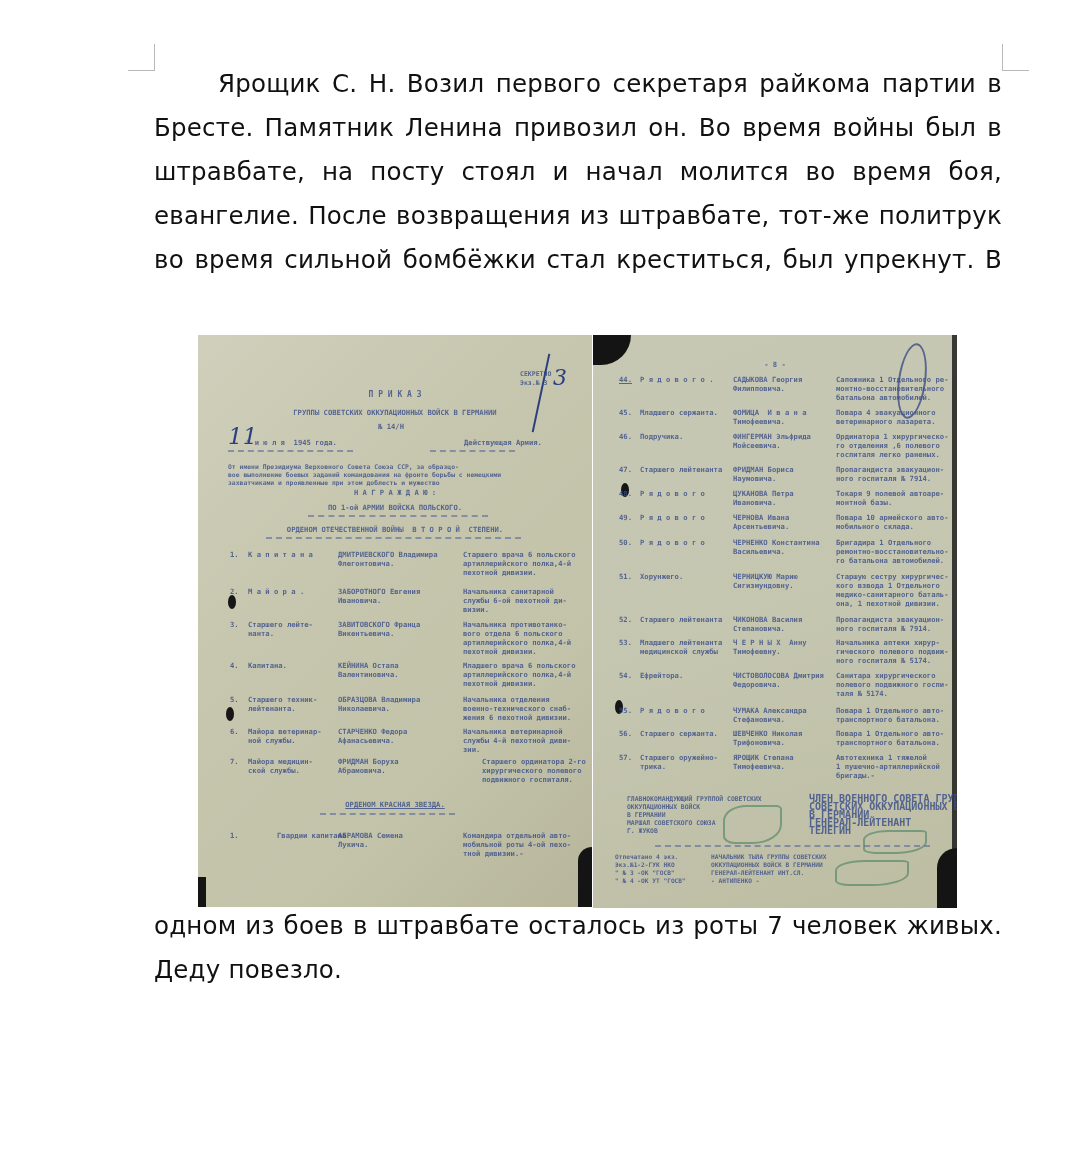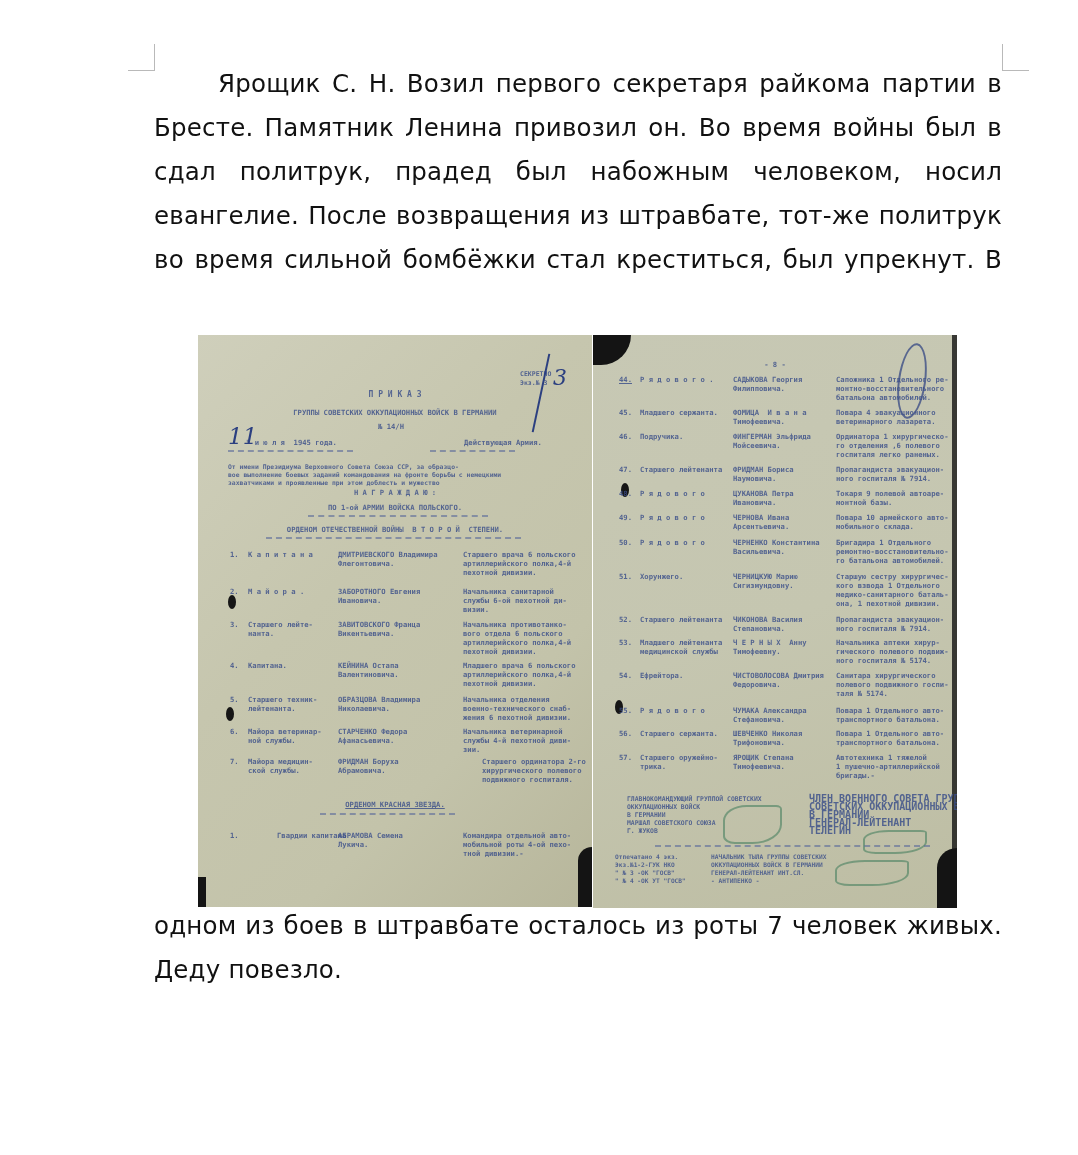--- a/index.html
+++ b/index.html
@@ -34,21 +34,21 @@
 </style>
 </head>
 <body>
 
 <div class="corner tl"></div>
 <div class="corner tr"></div>
 
 <div class="para" id="p1">
   <span class="line indent">Ярощик С. Н. Возил первого секретаря райкома партии в</span>
   <span class="line">Бресте. Памятник Ленина привозил он. Во время войны был в</span>
-  <span class="line">сдал политрук, прадед был набожным человеком, носил</span>
+  <span class="line">штравбате, на посту стоял и начал молится во время боя,</span>
   <span class="line">евангелие. После возвращения из штравбате, тот-же политрук</span>
   <span class="line">во время сильной бомбёжки стал креститься, был упрекнут. В</span>
 </div>
 
 <div class="scan" id="scan-left">
   <div class="dark-edge" style="right:0;bottom:0;width:14px;height:60px;border-radius:30px 0 0 0;"></div>
   <div class="dark-edge" style="left:0;bottom:0;width:8px;height:30px;"></div>
   <div class="punch" style="left:30px;top:260px;"></div>
   <div class="punch" style="left:28px;top:372px;"></div>
 

